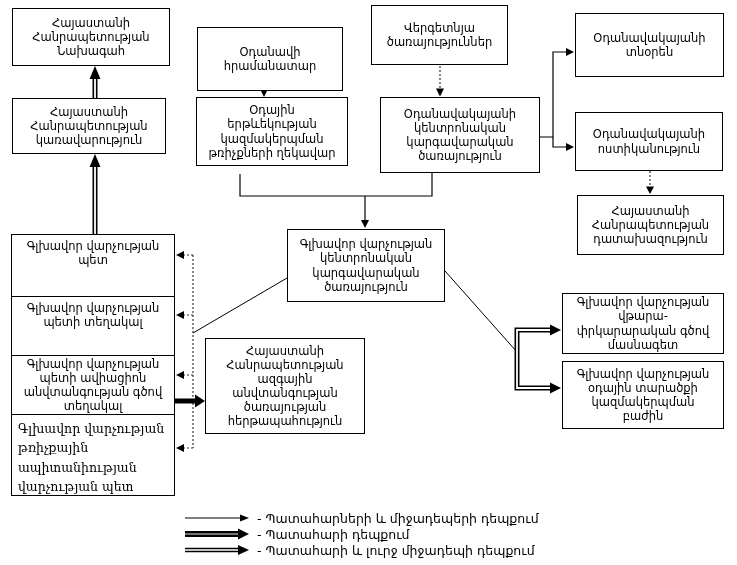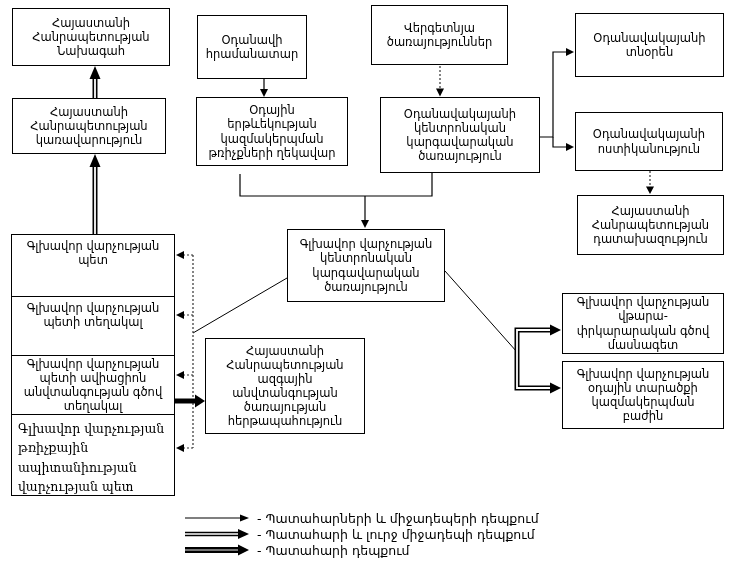--- a/index.html
+++ b/index.html
@@ -100,21 +100,21 @@
   <div class="box" style="left:12px;top:8px;width:158px;height:58px;">
     <span>Հայաստանի
 Հանրապետության
 Նախագահ</span>
   </div>
   <div class="box" style="left:12px;top:98px;width:154px;height:56px;">
     <span>Հայաստանի
 Հանրապետության
 կառավարություն</span>
   </div>
-  <div class="box" style="left:197px;top:15px;width:110px;height:64px;">
+  <div class="box" style="left:197px;top:27px;width:146px;height:64px;">
     <span>Օդանավի
 հրամանատար</span>
   </div>
   <div class="box" style="left:196px;top:97px;width:152px;height:69px;">
     <span>Օդային
 երթևեկության
 կազմակերպման
 թռիչքների ղեկավար</span>
   </div>
   <div class="box" style="left:371px;top:5px;width:137px;height:60px;">
@@ -190,29 +190,29 @@
   <div class="legend">
     <div class="legend-row">
       <svg width="70" height="14" viewBox="0 0 70 14">
         <line x1="2" y1="7" x2="58" y2="7" stroke="#000" stroke-width="1.2"></line>
         <polygon points="66,7 57,3.5 57,10.5" fill="#000"></polygon>
       </svg>
       <span>- Պատահարների և միջադեպերի դեպքում</span>
     </div>
     <div class="legend-row">
       <svg width="70" height="14" viewBox="0 0 70 14">
+        <line x1="2" y1="7" x2="56" y2="7" stroke="#000" stroke-width="6"></line>
+        <line x1="2" y1="7" x2="55" y2="7" stroke="#fff" stroke-width="0.9"></line>
+        <polygon points="66,7 55,1.5 55,12.5" fill="#000"></polygon>
+      </svg>
+      <span>- Պատահարի դեպքում</span>
+    </div>
+    <div class="legend-row">
+      <svg width="70" height="14" viewBox="0 0 70 14">
         <line x1="2" y1="7" x2="56" y2="7" stroke="#000" stroke-width="4.5"></line>
         <line x1="2" y1="7" x2="55" y2="7" stroke="#fff" stroke-width="1.6"></line>
         <polygon points="66,7 55,2 55,12" fill="#000"></polygon>
       </svg>
       <span>- Պատահարի և լուրջ միջադեպի դեպքում</span>
     </div>
-    <div class="legend-row">
-      <svg width="70" height="14" viewBox="0 0 70 14">
-        <line x1="2" y1="7" x2="56" y2="7" stroke="#000" stroke-width="6"></line>
-        <line x1="2" y1="7" x2="55" y2="7" stroke="#fff" stroke-width="0.9"></line>
-        <polygon points="66,7 55,1.5 55,12.5" fill="#000"></polygon>
-      </svg>
-      <span>- Պատահարի դեպքում</span>
-    </div>
   </div>
 
 </div>
 
 </body></html>

